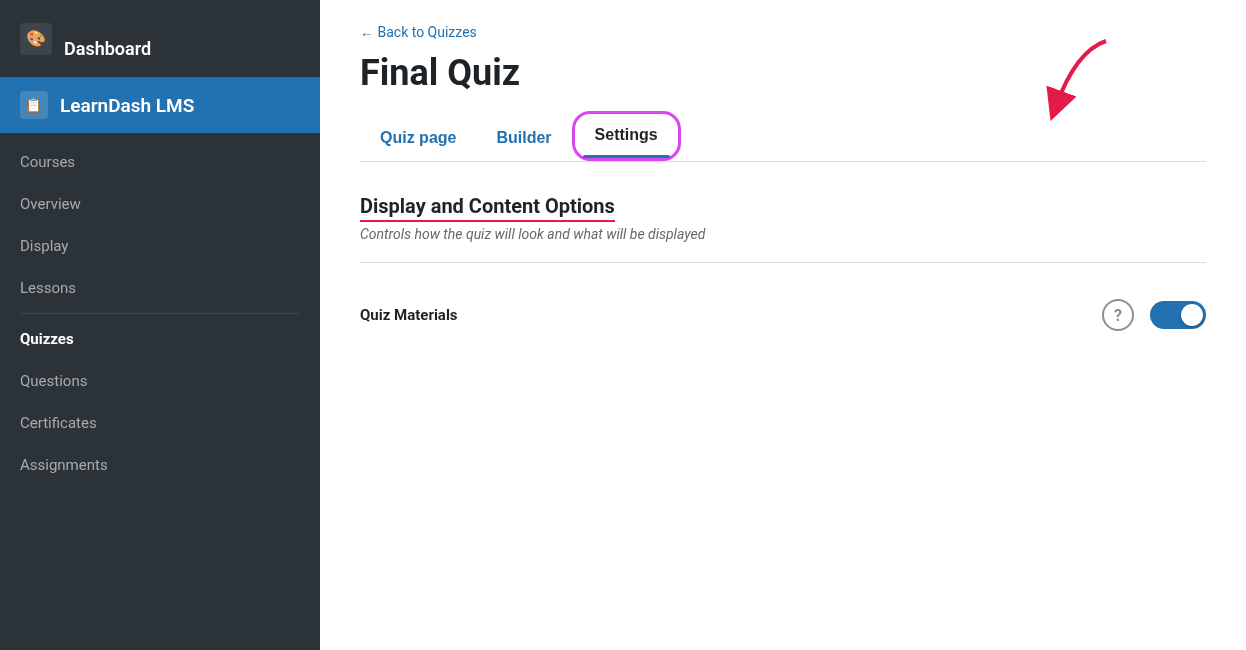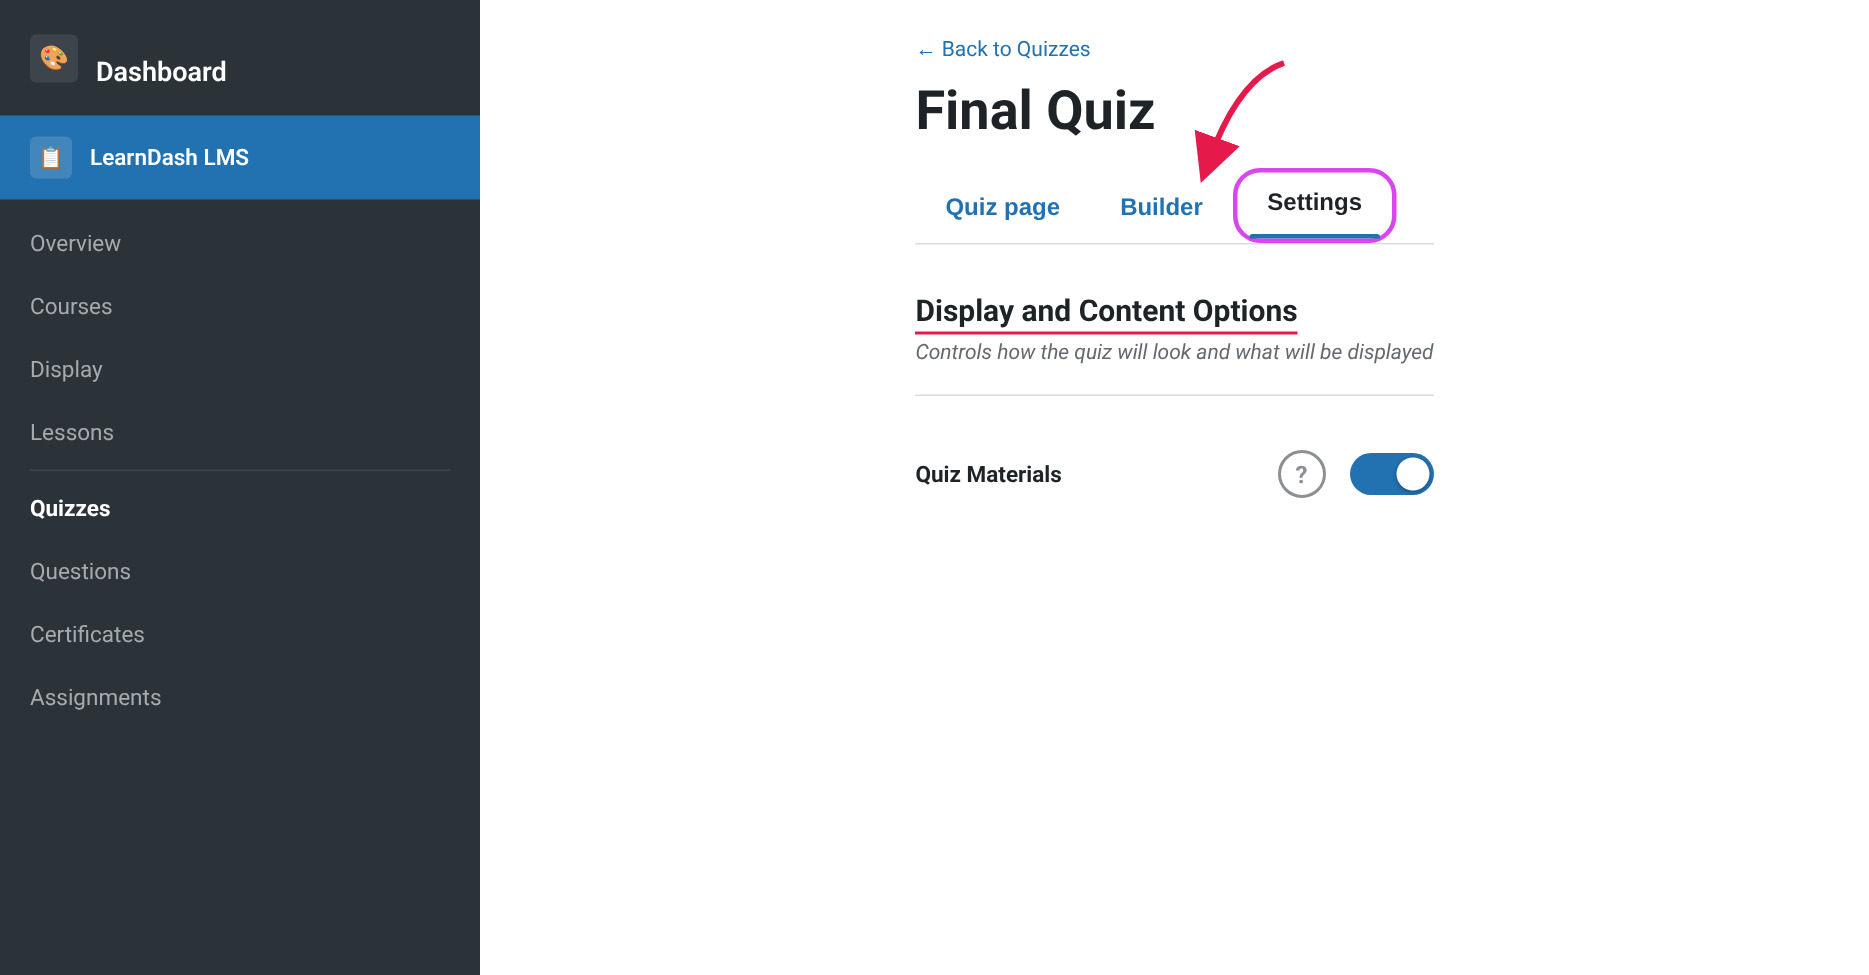--- a/index.html
+++ b/index.html
@@ -54,21 +54,21 @@
       width: 28px;
       height: 28px;
       background: rgba(255,255,255,0.15);
       border-radius: 4px;
       display: flex; align-items: center; justify-content: center;
       font-size: 14px;
       color: #fff;
     }
 
     .sidebar-active-label {
-      font-size: 15px;
+      font-size: 19px;
       font-weight: 600;
       color: #fff;
       text-align: right;
     }
 
     .sidebar-nav {
       display: flex;
       flex-direction: column;
       padding: 8px 0;
     }
@@ -94,21 +94,20 @@
     }
 
     
     .main {
       flex: 1;
       background: #fff;
       display: flex;
       flex-direction: column;
       height: 100%;
       overflow-y: auto;
-      align-items: center;
     }
 
     .main-inner {
       padding: 24px 40px;
       flex: 1;
     }
 
     .back-link {
       display: flex;
       align-items: center;
@@ -285,22 +284,22 @@
     <div class="sidebar-header-icon">🎨</div>
     <span class="sidebar-header-title">Dashboard</span>
   </div>
 
   <div class="sidebar-active-item">
     <div class="sidebar-active-icon">📋</div>
     <span class="sidebar-active-label">LearnDash LMS</span>
   </div>
 
   <div class="sidebar-nav">
+    <a class="sidebar-nav-item">Courses</a>
     <a class="sidebar-nav-item">Overview</a>
-    <a class="sidebar-nav-item">Courses</a>
     <a class="sidebar-nav-item">Display</a>
     <a class="sidebar-nav-item">Lessons</a>
     <hr class="sidebar-divider">
     <a class="sidebar-nav-item active">Quizzes</a>
     <a class="sidebar-nav-item">Questions</a>
     <a class="sidebar-nav-item">Certificates</a>
     <a class="sidebar-nav-item">Assignments</a>
   </div>
 </nav>
 

